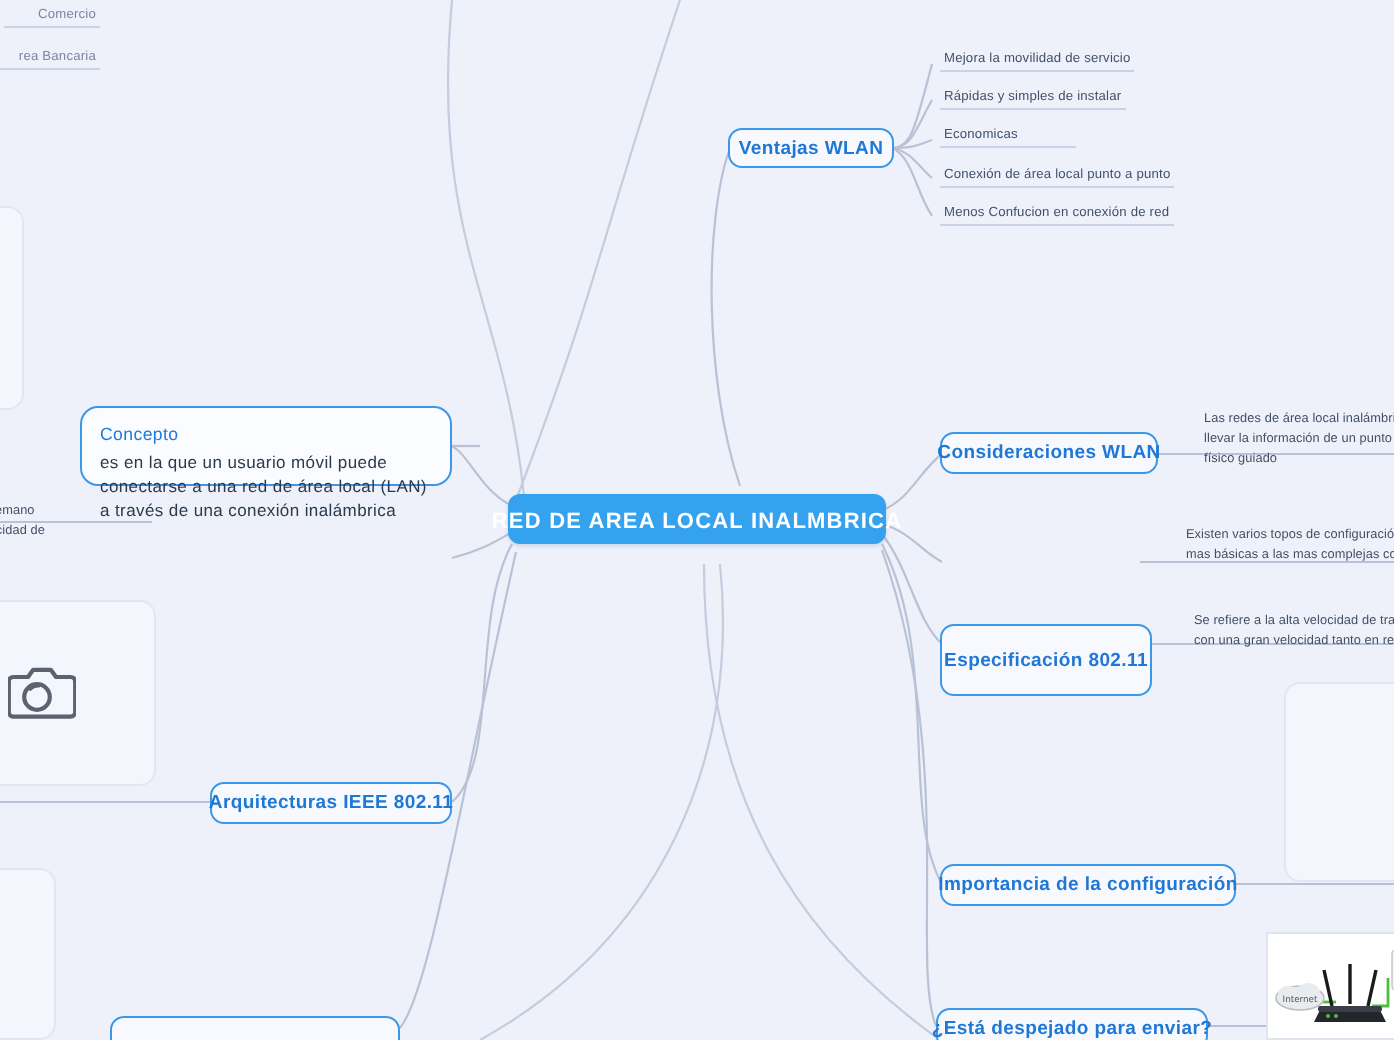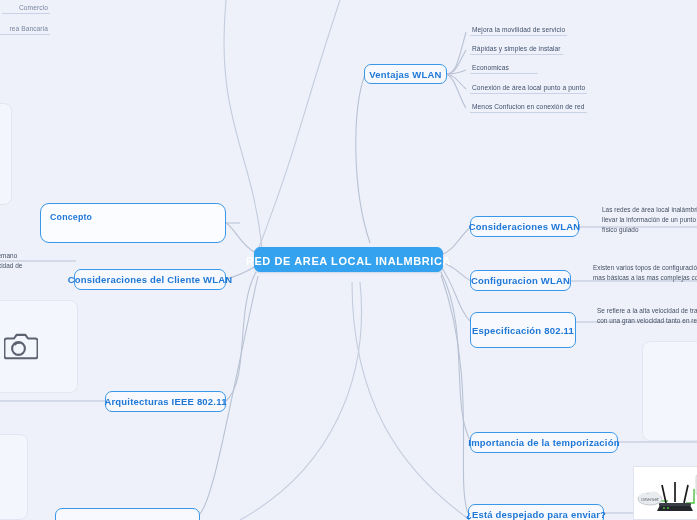--- a/index.html
+++ b/index.html
@@ -61,21 +61,21 @@
     font-weight: normal;
     color: #2b3a4a;
     font-size: 8.5px;
     line-height: 1.45;
     padding: 7px 9px 8px 9px;
     border-radius: 9px;
     background: #fbfcff;
   }
   .node.rich .rich-title {
     color: #1f77d6;
-    font-weight: bold;
+    font-weight: normal;
     font-size: 8.8px;
     display: block;
     margin-bottom: 1px;
   }
 
   
   .leaf {
     position: absolute;
     font-size: 6.6px;
     color: #41506b;
@@ -192,34 +192,31 @@
   <div class="leaf" style="left:470px; top:84px;">Conexión de área local punto a punto</div>
   <div class="leaf" style="left:470px; top:103px;">Menos Confucion en conexión de red</div>
 
   <div class="node" style="left:470px; top:216px; width:109px; height:21px;">
     <span>Consideraciones WLAN</span>
   </div>
   <div class="desc" style="left:602px; top:205px; width:112px; white-space:pre;">Las redes de área local inalámbric
 llevar la información de un punto
 físico guiado</div>
 
-  <div class="node" style="left:470px; top:270px; width:101px; height:21px;">
-    <span>Configuracion WLAN</span>
-  </div>
   <div class="desc" style="left:593px; top:263px; width:115px; white-space:pre;">Existen varios topos de configuración
 mas básicas a las mas complejas co</div>
 
   <div class="node" style="left:470px; top:312px; width:106px; height:36px;">
     <span>Especificación 802.11</span>
   </div>
   <div class="desc" style="left:597px; top:306px; width:112px; white-space:pre;">Se refiere a la alta velocidad de tra
 con una gran velocidad tanto en re</div>
 
   <div class="node" style="left:470px; top:432px; width:148px; height:21px;">
-    <span>Importancia de la temporización</span>
+    <span>Importancia de la configuración</span>
   </div>
 
   <div class="node" style="left:468px; top:504px; width:136px; height:21px;">
     <span>¿Está despejado para enviar?</span>
   </div>
 
   <div class="router-pic" style="left:633px; top:466px; width:76px; height:54px;">
     <svg width="76" height="54" viewBox="0 0 76 54" xmlns="http://www.w3.org/2000/svg">
       <rect x="0" y="0" width="76" height="54" fill="#ffffff"></rect>
 
@@ -243,25 +240,23 @@
       <circle cx="34" cy="41" r="1" fill="#4fbf3f"></circle>
 
       <rect x="62" y="8" width="12" height="20" rx="2" fill="#f2f2f2" stroke="#c8ccd3" stroke-width=".8"></rect>
       <path d="M66,8 L70,4 L74,8" fill="#f08a24"></path>
       <rect x="64" y="13" width="8" height="2" fill="#d8dce2"></rect>
     </svg>
   </div>
 
   <div class="node rich" style="left:40px; top:203px; width:186px; height:40px;">
     <span class="rich-title">Concepto</span>
-  </div>
-
-  <div class="node" style="left:74px; top:269px; width:152px; height:21px;">
-    <span>Consideraciones del Cliente WLAN</span>
-  </div>
+    <span>es en la que un usuario móvil puede conectarse a una red de área local (LAN) a través de una conexión inalámbrica</span>
+  </div>
+
 
   <div class="node" style="left:105px; top:391px; width:121px; height:21px;justify-content:center;">
     <span>Arquitecturas IEEE 802.11</span>
   </div>
 
   <div class="node" style="left:55px; top:508px; width:145px; height:21px;">
     <span></span>
   </div>
 
   <div class="desc" style="left:-26px; top:251px; width:90px; white-space:pre;">o de antemano

